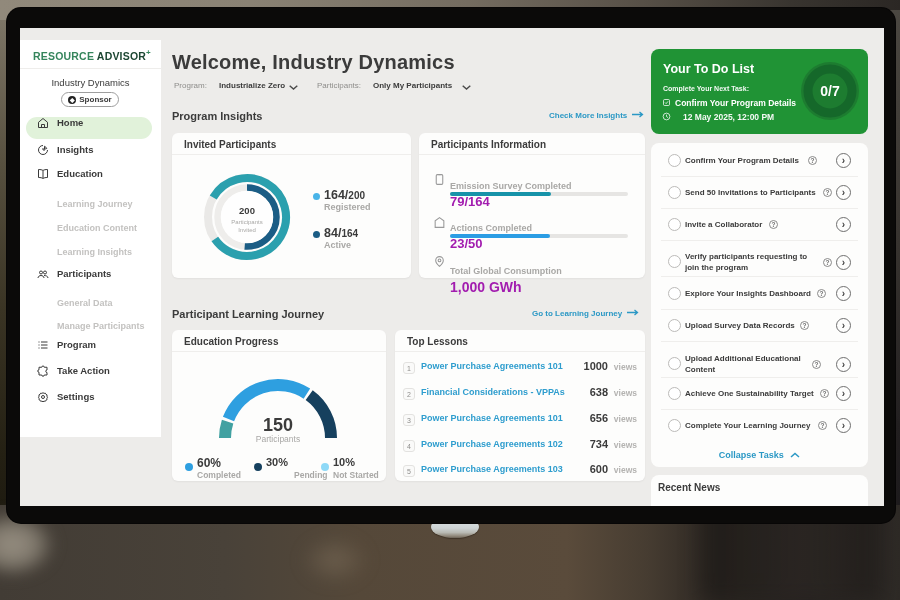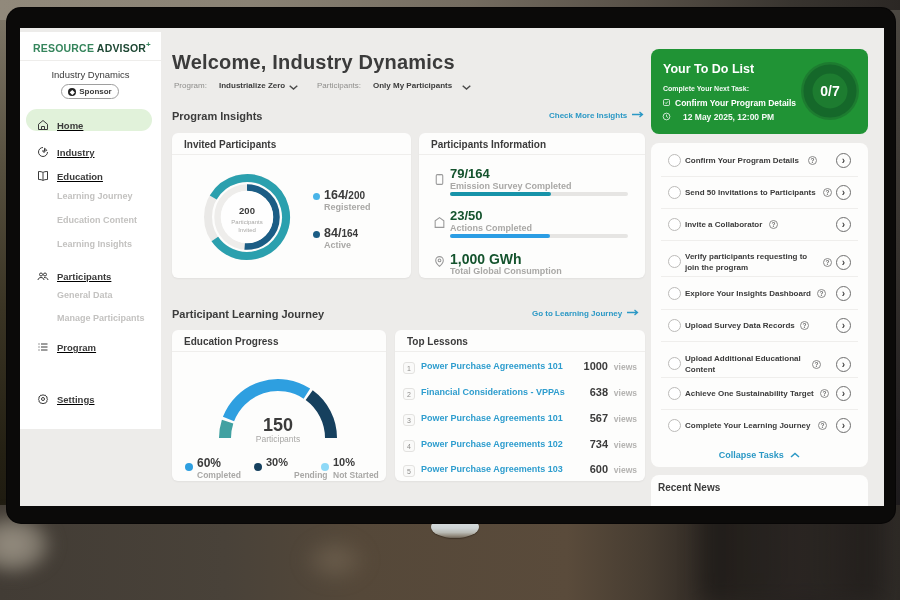--- a/index.html
+++ b/index.html
@@ -22,29 +22,29 @@
 .bokeh3 { left:700px; top:430px; width:180px; height:170px;
   background:linear-gradient(to right,rgba(20,18,16,.5),rgba(60,52,44,.2) 60%,rgba(25,22,20,.55)); filter:blur(10px); }
 
 .stand { left:431px; top:516px; width:48px; height:22px; border-radius:50%;
   background:linear-gradient(to bottom,#d6dbdc 30%,#cdd3d4 55%,#b9bab4 75%,#8d8577 92%,#6b6257 100%);
   box-shadow:0 1px 1px rgba(40,30,20,.5); }
 .bezel { left:7px; top:8px; width:888px; height:515px; background:#0b0a09; border-radius:14px;
   box-shadow:0 0 0 1px #070606; }
 .screen { left:20px; top:28px; width:864px; height:478px; background:#edecea; overflow:hidden; }
 
-.sidebar { left:0; top:4px; width:141px; height:397px; background:#ffffff; }
+.sidebar { left:0; top:12px; width:141px; height:397px; background:#ffffff; }
 .logo { left:13px; top:8px; width:120px; height:14px; font-size:10.5px; font-weight:bold; letter-spacing:.2px; white-space:nowrap; }
 .logo .g1 { color:#35855c; } .logo .g2 { color:#1d4733; } .logo sup { color:#35855c; font-size:8px; }
 .side-div { left:0px; top:28px; width:141px; height:1px; background:#eeedeb; }
 .org { left:0; top:37px; width:141px; text-align:center; font-size:9.5px; font-weight:normal; color:#3a3a3a; }
 .pill-sponsor { left:41px; top:52px; width:58px; height:15px; border:1.4px solid #9e9e9e; border-radius:9px;
   background:#fff; font-size:8px; font-weight:bold; color:#3a3a3a; display:flex; align-items:center; justify-content:center; gap:3px; }
 .pill-sponsor .dot { width:8px; height:8px; border-radius:50%; background:#222; color:#fff; font-size:6px; line-height:8px; text-align:center; }
-.nav-item { left:0; width:117px; height:22px; display:flex; align-items:flex-end;text-decoration:underline; }
+.nav-item { left:0; width:117px; height:22px; display:flex; align-items:flex-start; }
 .nav-item .ic { margin-left:17px; width:12px; height:12px; flex:0 0 12px; }
 .nav-item .tx { margin-left:8px; font-size:9.5px; font-weight:bold; color:#3a3a3a; }
 .nav-home { top:77px; }
 .nav-home .pillbg { position:absolute; left:6px; top:0; width:126px; height:22px; background:#e1f2da; border-radius:11px; }
 .nav-home .ic,.nav-home .tx { position:relative; }
 .nav-ins { top:104px; } .nav-edu { top:128px; }
 .nav-par { top:228px; } .nav-pro { top:299px; } .nav-tak { top:325px; } .nav-set { top:351px; }
 .nav-sub { left:37px; width:104px; height:14px; font-size:9px; color:#c3c2c0; font-weight:bold; display:flex; align-items:center; }
 .sub1 { top:157px; } .sub2 { top:181px; } .sub3 { top:205px; }
 .sub4 { top:256px; } .sub5 { top:279px; }
@@ -60,21 +60,21 @@
 
 .c1 { left:152px; top:105px; width:239px; height:145px; }
 .c2 { left:399px; top:105px; width:226px; height:145px; }
 .c3 { left:152px; top:302px; width:214px; height:151px; }
 .c4 { left:375px; top:302px; width:250px; height:151px; }
 .legend-num { font-size:12.5px; font-weight:bold; color:#3b3b3b; }
 .legend-num small { font-size:10px; }
 .legend-sub { font-size:9px; color:#a9a8a6; font-weight:bold; }
 .pbar { position:absolute; height:4px; border-radius:2px; background:#e6e5e3; width:178px; left:31px; }
 .pbar i { display:block; height:4px; border-radius:2px; }
-.info-num { position:absolute; left:31px; font-size:13px; font-weight:bold; color:#14532d; }
+.info-num { position:absolute; left:31px; font-size:13px; font-weight:bold; color:#a21caf;margin-top:28px; }
 .info-sub { position:absolute; left:31px; font-size:9px; color:#a9a8a6; font-weight:bold; }
 .gicon { position:absolute; left:14px; width:13px; height:13px; }
 
 .lesson { position:absolute; left:0; width:100%; height:26px; }
 .lesson .no { position:absolute; left:8px; top:6px; width:12px; height:12px; border:1px solid #e3e2e0; border-radius:3px;
   font-size:7px; color:#8e8d8b; text-align:center; line-height:11px; background:#fafaf9; }
 .lesson .ti { position:absolute; left:26px; top:5px; font-size:9px; font-weight:bold; color:#2e9dce; }
 .lesson .vn { position:absolute; right:37px; top:4px; font-size:11px; font-weight:bold; color:#3b3b3b; text-align:right; width:40px; }
 .lesson .vw { position:absolute; right:8px; top:6px; font-size:8.5px; color:#b4b3b1; font-weight:bold; }
 
@@ -124,21 +124,21 @@
           <path d="M9 21v-6h6v6"></path>
         </svg>
       <span class="tx">Home</span>
       </div>
     <div class="abs nav-item nav-ins">
       <svg class="ic" viewBox="0 0 24 24" fill="none" stroke="#3a3a3a" stroke-width="2">
           <path d="M21 12A9 9 0 1 1 12 3"></path>
           <path d="M12 8v4h4"></path>
           <path d="M15 4.5A9 9 0 0 1 19.5 9L15 10.5z"></path>
         </svg>
-      <span class="tx">Industry</span>
+      <span class="tx">Insights</span>
       </div>
     <div class="abs nav-item nav-edu">
       <svg class="ic" viewBox="0 0 24 24" fill="none" stroke="#3a3a3a" stroke-width="2">
           <path d="M12 5c-2-1.5-5-2-9-2v16c4 0 7 .5 9 2 2-1.5 5-2 9-2V3c-4 0-7 .5-9 2z"></path>
           <path d="M12 5v16"></path>
         </svg>
       <span class="tx">Education</span>
       </div>
     <div class="abs nav-sub sub1">Learning Journey</div>
     <div class="abs nav-sub sub2">Education Content</div>
@@ -151,20 +151,26 @@
         </svg>
       <span class="tx">Participants</span>
       </div>
     <div class="abs nav-sub sub4">General Data</div>
     <div class="abs nav-sub sub5">Manage Participants</div>
     <div class="abs nav-item nav-pro">
       <svg class="ic" viewBox="0 0 24 24" fill="none" stroke="#3a3a3a" stroke-width="2">
           <path d="M8 6h13M8 12h13M8 18h13M3 6h2M3 12h2M3 18h2"></path>
         </svg>
       <span class="tx">Program</span>
+      </div>
+    <div class="abs nav-item nav-tak">
+      <svg class="ic" viewBox="0 0 24 24" fill="none" stroke="#3a3a3a" stroke-width="2">
+          <path d="M9.5 4.5a2.5 2.5 0 0 1 5 0H20v5.5a2.5 2.5 0 0 0 0 5V20h-5.5a2.5 2.5 0 0 1-5 0H4v-5.5a2.5 2.5 0 0 1 0-5V4.5z"></path>
+        </svg>
+      <span class="tx">Take Action</span>
       </div>
     <div class="abs nav-item nav-set">
       <svg class="ic" viewBox="0 0 24 24" fill="none" stroke="#3a3a3a" stroke-width="2">
           <circle cx="12" cy="12" r="3"></circle>
           <path d="M12 3.5l2.2 1.2 2.5-.3 1.2 2.2 2.2 1.2-.3 2.5 1.2 2.2-1.2 2.2.3 2.5-2.2 1.2-1.2 2.2-2.5-.3-2.2 1.2-2.2-1.2-2.5.3-1.2-2.2-2.2-1.2.3-2.5-1.2-2.2 1.2-2.2-.3-2.5 2.2-1.2 1.2-2.2 2.5.3z"></path>
         </svg>
       <span class="tx">Settings</span>
       </div>
   </div>
 
@@ -270,21 +276,21 @@
       </div>
     <div class="lesson" style="top:52px;">
         <span class="no">2</span>
         <span class="ti">Financial Considerations - VPPAs</span>
         <span class="vn">638</span>
         <span class="vw">views</span>
       </div>
     <div class="lesson" style="top:78px;">
         <span class="no">3</span>
         <span class="ti">Power Purchase Agreements 101</span>
-        <span class="vn">567</span>
+        <span class="vn">656</span>
         <span class="vw">views</span>
       </div>
     <div class="lesson" style="top:104px;">
         <span class="no">4</span>
         <span class="ti">Power Purchase Agreements 102</span>
         <span class="vn">734</span>
         <span class="vw">views</span>
       </div>
     <div class="lesson" style="top:129px;">
         <span class="no">5</span>

